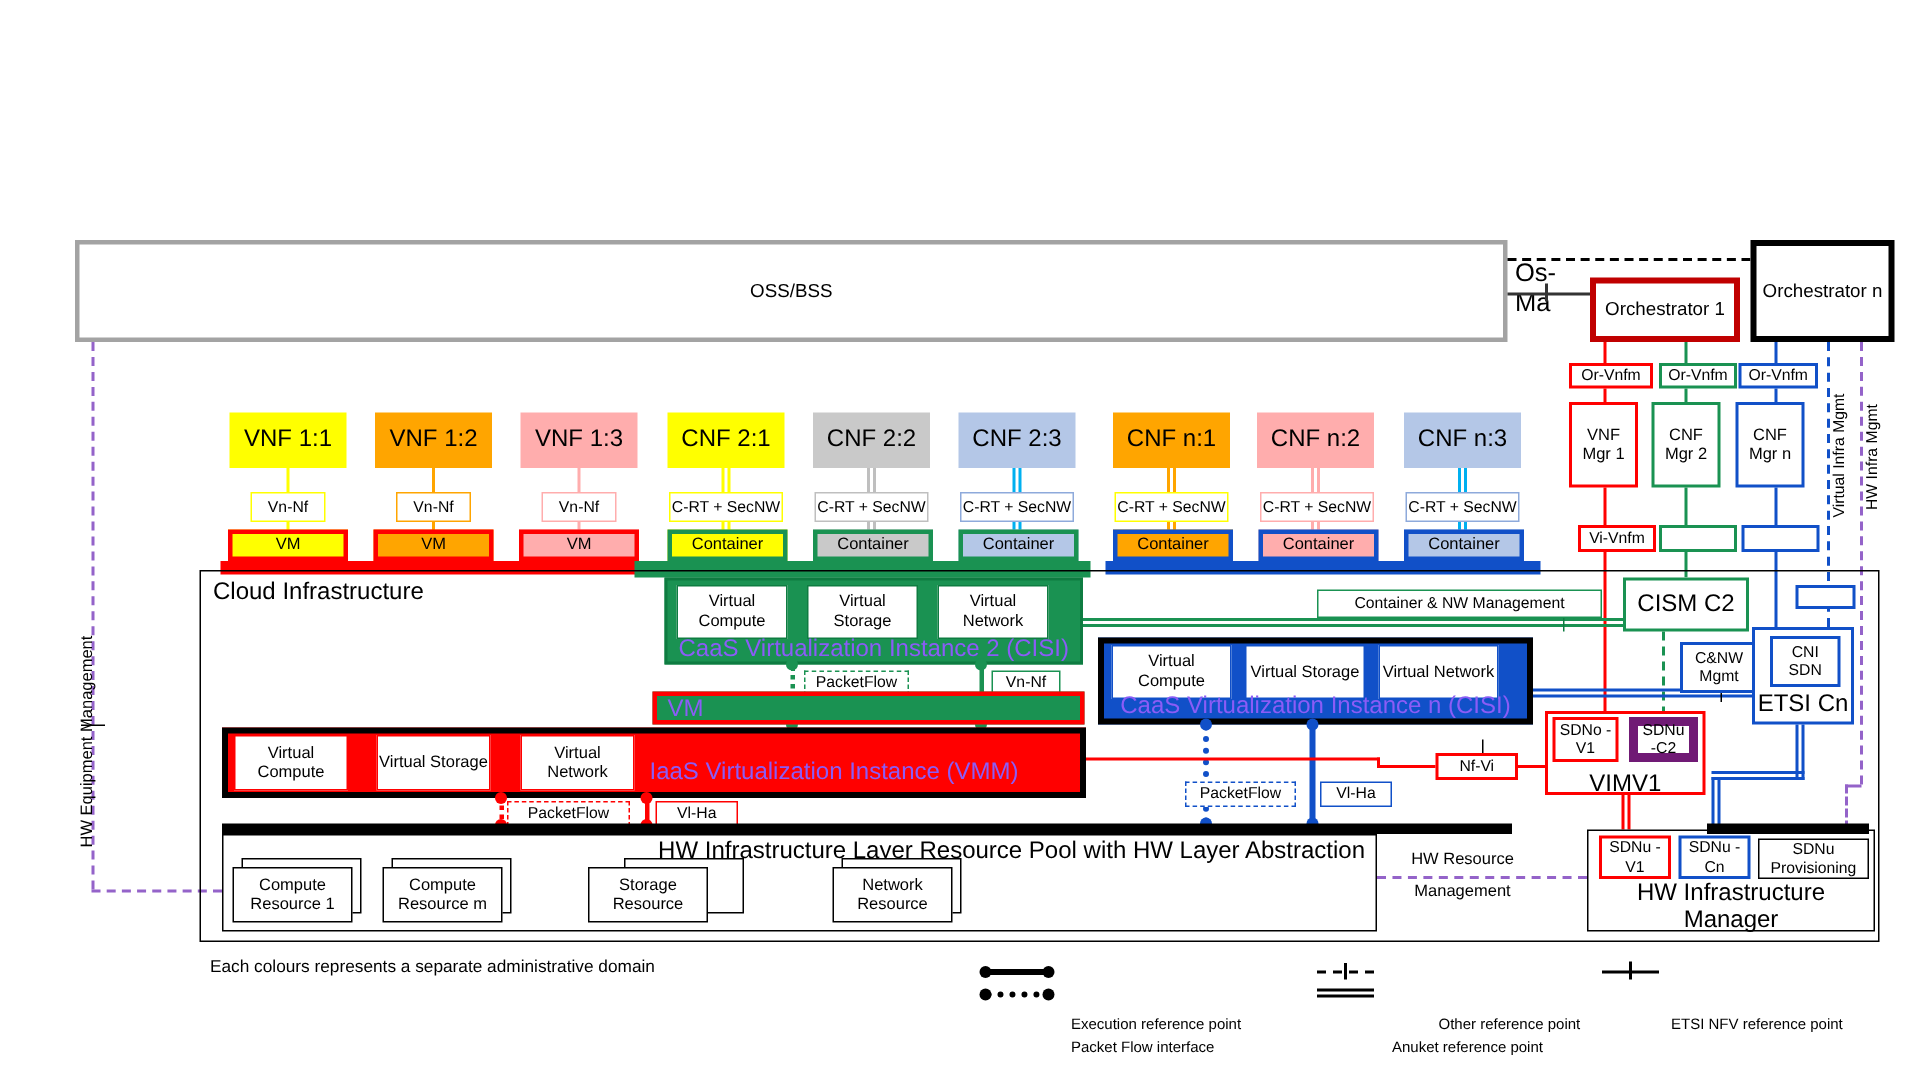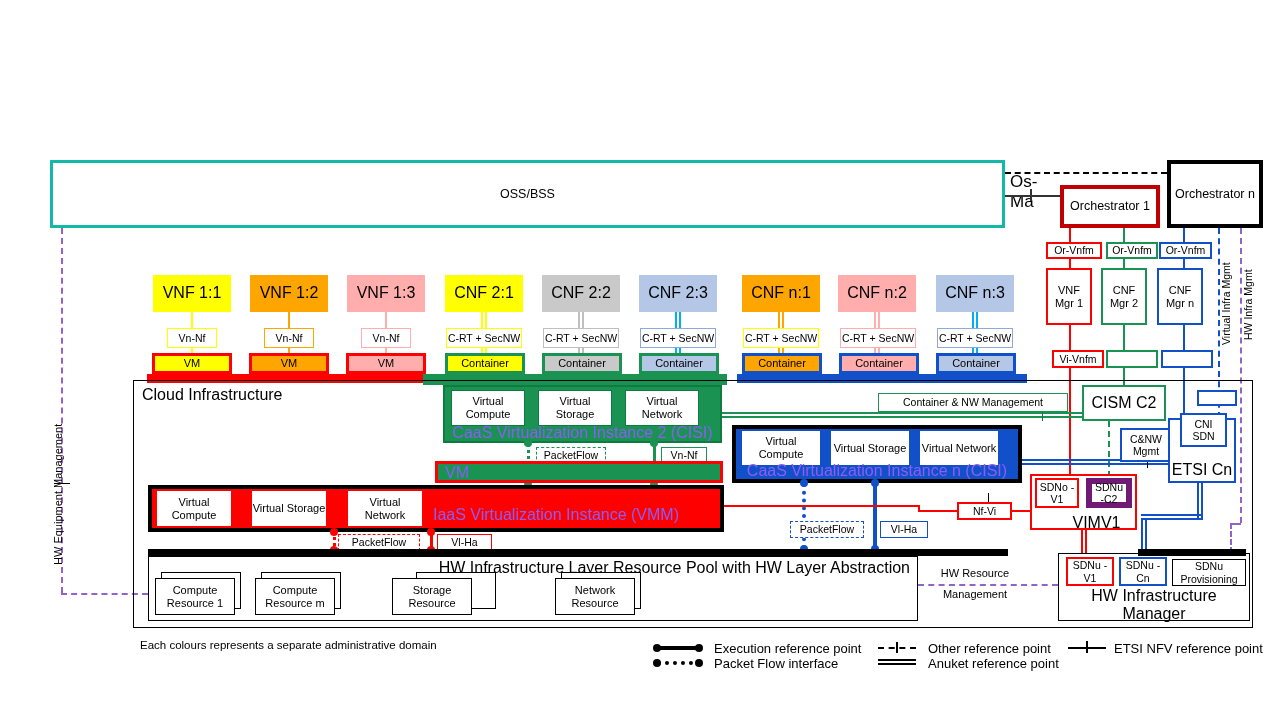--- a/index.html
+++ b/index.html
@@ -9,21 +9,21 @@
   .bx{display:flex;align-items:center;justify-content:center;text-align:center;
       background:#fff;line-height:1.15;}
   .nf{font-size:16px;}
   .sm{font-size:10.5px;}
   .md{font-size:11px;}
   .lg{font-size:12.5px;}
   .wt{color:#8b5cf6;}
   .dot{border-radius:50%;width:8px;height:8px;}
   .vtext{writing-mode:vertical-rl;transform:rotate(180deg);font-size:11px;text-align:center;}
   .dbl-v{width:6px;background:transparent;}
-  .legend-lbl{font-size:13px;white-space:nowrap;}
+  .legend-lbl{font-size:10px;white-space:nowrap;margin-top:37px;}
 </style>
 </head>
 <body>
 
 <div id="stage">
 
   <div class="a" style="left:61px;top:228px;width:0;height:365px;border-left:2px dashed #9463C9;"></div>
   <div class="a" style="left:61px;top:593px;width:87px;height:0;border-top:2px dashed #9463C9;"></div>
   <div class="a" style="left:54px;top:483px;width:16px;height:0;border-top:1.5px solid #000;"></div>
   <div class="a vtext" style="left:52px;top:398px;width:16px;height:192px;">HW Equipment Management</div>
@@ -31,21 +31,21 @@
   <div class="a" style="left:1069px;top:228px;width:0;height:246px;border-left:2px solid #FF0000;"></div>
   <div class="a" style="left:1123px;top:228px;width:0;height:157px;border-left:2px solid #1A9252;"></div>
   <div class="a" style="left:1183px;top:228px;width:0;height:190px;border-left:2px solid #1150C8;"></div>
   <div class="a" style="left:1218px;top:228px;width:0;height:190px;border-left:2px dashed #1150C8;"></div>
   <div class="a" style="left:1240px;top:228px;width:0;height:295px;border-left:2px dashed #9463C9;"></div>
   <div class="a" style="left:1230px;top:523px;width:11px;height:0;border-top:2px dashed #9463C9;"></div>
   <div class="a" style="left:1230px;top:523px;width:0;height:30px;border-left:2px dashed #9463C9;"></div>
   <div class="a vtext" style="left:1220px;top:246px;width:15px;height:116px;font-size:10.5px;">Virtual Infra Mgmt</div>
   <div class="a vtext" style="left:1242px;top:252px;width:15px;height:106px;font-size:10.5px;">HW Infra Mgmt</div>
 
-  <div class="a bx lg" style="left:50px;top:160px;width:955px;height:68px;border:3px solid #14b8a6;">OSS/BSS</div>
+  <div class="a bx lg" style="left:50px;top:160px;width:955px;height:68px;border:3px solid #a3a3a3;">OSS/BSS</div>
   <div class="a" style="left:1005px;top:172px;width:162px;height:0;border-top:2px dashed #000;"></div>
   <div class="a sm" style="left:1010px;top:172px;width:48px;height:16px;font-size:17px;">Os-Ma</div>
   <div class="a" style="left:1005px;top:195px;width:55px;height:0;border-top:2px solid #333;"></div>
   <div class="a" style="left:1030px;top:189px;width:0;height:12px;border-left:2px solid #333;"></div>
   <div class="a bx lg" style="left:1060px;top:185px;width:100px;height:43px;border:4px solid #C00000;">Orchestrator 1</div>
   <div class="a bx lg" style="left:1167px;top:160px;width:96px;height:68px;border:4px solid #000;">Orchestrator n</div>
 
   <div class="a bx sm" style="left:1046px;top:242px;width:56px;height:17px;border:2px solid #FF0000;">Or-Vnfm</div>
   <div class="a bx sm" style="left:1106px;top:242px;width:52px;height:17px;border:2px solid #1A9252;">Or-Vnfm</div>
   <div class="a bx sm" style="left:1159px;top:242px;width:53px;height:17px;border:2px solid #1150C8;">Or-Vnfm</div>
@@ -154,37 +154,37 @@
   <div class="a" style="left:722px;top:412px;width:360px;height:6px;border-top:2px solid #1A9252;border-bottom:2px solid #1A9252;"></div>
   <div class="a" style="left:1042px;top:408px;width:0;height:13px;border-left:1.5px solid #0E7C41;"></div>
   <div class="a bx sm" style="left:878px;top:393px;width:190px;height:19px;border:1.5px solid #1A9252;">Container &amp; NW  Management</div>
   <div class="a bx nf" style="left:1082px;top:385px;width:84px;height:36px;border:2px solid #1A9252;">CISM C2</div>
   <div class="a" style="left:1108px;top:421px;width:0;height:56px;border-left:2px dashed #1A9252;"></div>
 
   <div class="a" style="left:1022px;top:459px;width:146px;height:6px;border-top:2px solid #1150C8;border-bottom:2px solid #1150C8;"></div>
   <div class="a" style="left:1147px;top:455px;width:0;height:13px;border-left:1.5px solid #000;"></div>
   <div class="a bx sm" style="left:1120px;top:428px;width:52px;height:34px;border:2px solid #1150C8;">C&amp;NW Mgmt</div>
   <div class="a" style="left:1168px;top:418px;width:68px;height:65px;border:2.5px solid #1150C8;background:#fff;"></div>
-  <div class="a bx sm" style="left:1180px;top:413px;width:47px;height:34px;border:2px solid #1150C8;">CNI SDN</div>
+  <div class="a bx sm" style="left:1180px;top:424px;width:47px;height:34px;border:2px solid #1150C8;">CNI SDN</div>
   <div class="a bx nf" style="left:1168px;top:461px;width:68px;height:18px;background:transparent;">ETSI Cn</div>
   <div class="a bx" style="left:1197px;top:390px;width:40px;height:16px;border:2px solid #1150C8;"></div>
 
   <div class="a" style="left:1197px;top:483px;width:6px;height:37px;border-left:2px solid #1150C8;border-right:2px solid #1150C8;"></div>
   <div class="a" style="left:1141px;top:514px;width:62px;height:6px;border-top:2px solid #1150C8;border-bottom:2px solid #1150C8;"></div>
   <div class="a" style="left:1141px;top:518px;width:6px;height:35px;border-left:2px solid #1150C8;border-right:2px solid #1150C8;"></div>
 
   <div class="a" style="left:724px;top:505px;width:196px;height:0;border-top:2px solid #FF0000;"></div>
   <div class="a" style="left:918px;top:505px;width:0;height:7px;border-left:2px solid #FF0000;"></div>
   <div class="a" style="left:918px;top:510px;width:112px;height:0;border-top:2px solid #FF0000;"></div>
   <div class="a" style="left:988px;top:493px;width:0;height:9px;border-left:1.5px solid #000;"></div>
   <div class="a bx sm" style="left:957px;top:502px;width:55px;height:18px;border:2px solid #FF0000;">Nf-Vi</div>
   <div class="a" style="left:1030px;top:474px;width:107px;height:56px;border:2px solid #FF0000;background:#fff;"></div>
   <div class="a bx sm" style="left:1035px;top:478px;width:44px;height:30px;border:2px solid #FF0000;">SDNo -V1</div>
   <div class="a bx sm" style="left:1086px;top:478px;width:46px;height:30px;border:6px solid #701a75;">SDNu -C2</div>
-  <div class="a bx nf" style="left:1030px;top:509px;width:107px;height:28px;background:transparent;margin-left:13px;">VIMV1</div>
+  <div class="a bx nf" style="left:1030px;top:509px;width:107px;height:28px;background:transparent;">VIMV1</div>
   <div class="a" style="left:1081px;top:530px;width:6px;height:26px;border-left:2px solid #FF0000;border-right:2px solid #FF0000;"></div>
 
   <div class="a" style="left:148px;top:549px;width:860px;height:7px;background:#000;"></div>
   <div class="a" style="left:148px;top:556px;width:770px;height:65px;border:1.5px solid #000;"></div>
   <div class="a nf" style="left:400px;top:559px;width:510px;height:15px;text-align:right;">HW Infrastructure Layer Resource Pool with HW Layer Abstraction</div>
 
   <div class="a" style="left:161px;top:572px;width:80px;height:37px;border:1.5px solid #000;background:#fff;"></div>
   <div class="a bx md" style="left:155px;top:578px;width:80px;height:37px;border:1.5px solid #000;">Compute Resource 1</div>
   <div class="a" style="left:261px;top:572px;width:80px;height:37px;border:1.5px solid #000;background:#fff;"></div>
   <div class="a bx md" style="left:255px;top:578px;width:80px;height:37px;border:1.5px solid #000;">Compute Resource m</div>
@@ -211,21 +211,21 @@
   <div class="a dot" style="left:695px;top:644px;background:#000;"></div>
   <div class="a legend-lbl" style="left:714px;top:641px;">Execution reference point</div>
 
   <div class="a" style="left:657px;top:661px;width:44px;height:0;border-top:4px dotted #000;"></div>
   <div class="a dot" style="left:653px;top:659px;background:#000;"></div>
   <div class="a dot" style="left:695px;top:659px;background:#000;"></div>
   <div class="a legend-lbl" style="left:714px;top:656px;">Packet Flow interface</div>
 
   <div class="a" style="left:878px;top:647px;width:38px;height:0;border-top:2px dashed #000;"></div>
   <div class="a" style="left:896px;top:642px;width:0;height:11px;border-left:2px solid #000;"></div>
-  <div class="a legend-lbl" style="left:928px;top:641px;text-align:right;">Other reference point</div>
+  <div class="a legend-lbl" style="left:959px;top:641px;text-align:right;">Other reference point</div>
 
   <div class="a" style="left:878px;top:659px;width:38px;height:6px;border-top:2px solid #000;border-bottom:2px solid #000;"></div>
   <div class="a legend-lbl" style="left:928px;top:656px;">Anuket reference point</div>
 
   <div class="a" style="left:1068px;top:647px;width:38px;height:0;border-top:2px solid #000;"></div>
   <div class="a" style="left:1086px;top:641px;width:0;height:12px;border-left:2px solid #000;"></div>
   <div class="a legend-lbl" style="left:1114px;top:641px;">ETSI NFV reference point</div>
 
 </div>
 

